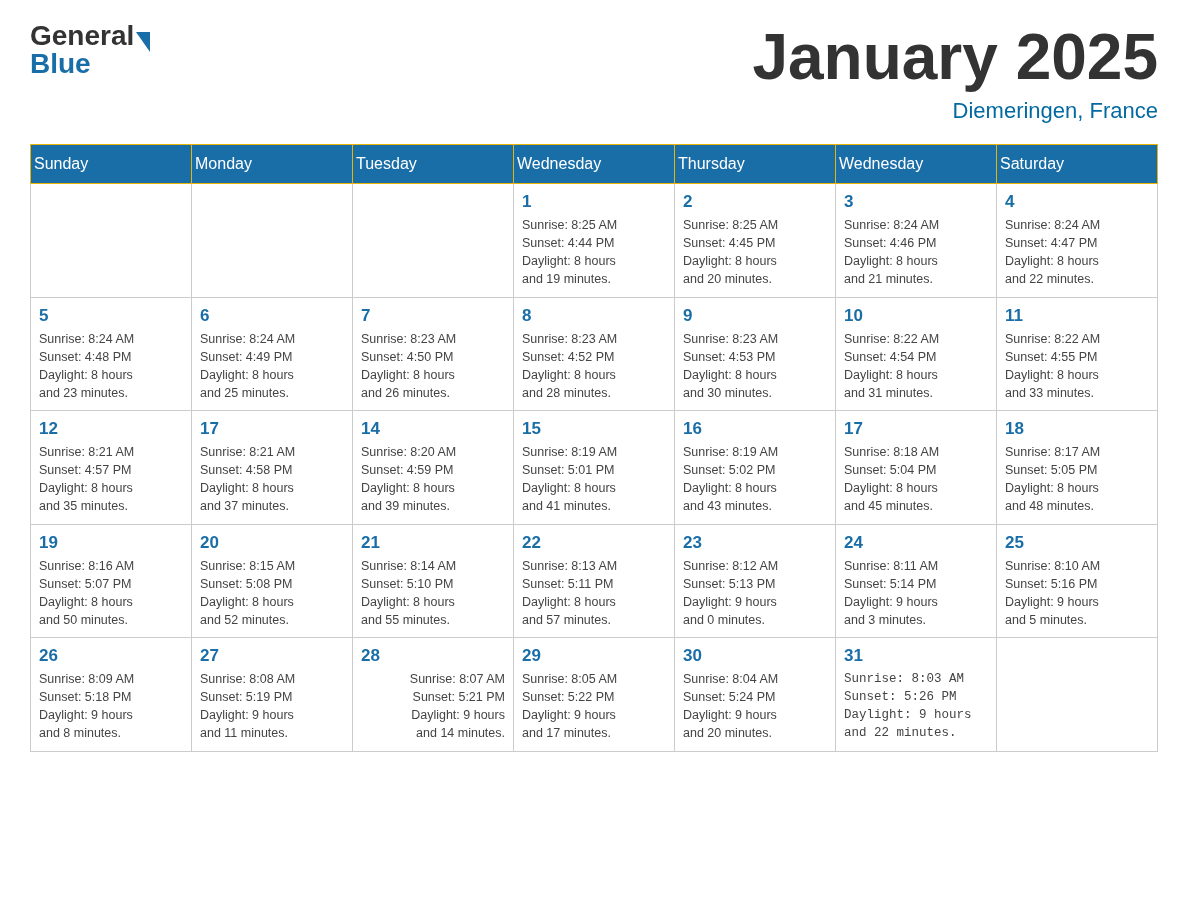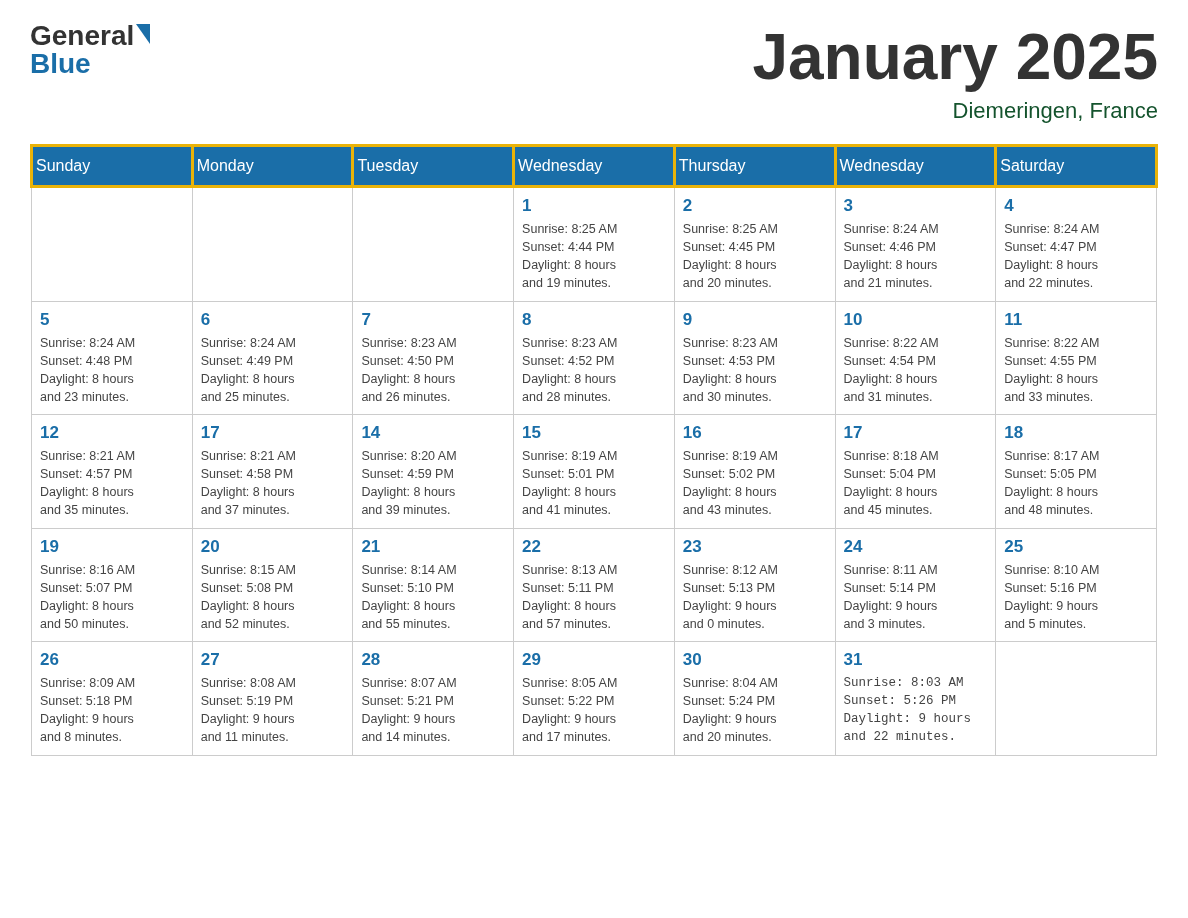--- a/index.html
+++ b/index.html
@@ -41,36 +41,36 @@
     .title-section {
       text-align: right;
     }
     .calendar-title {
       font-size: 64px;
       font-weight: bold;
       color: #333;
     }
     .calendar-subtitle {
       font-size: 22px;
-      color: #14532d;
+      color: #0369a1;
       margin-top: 4px;
     }
     .calendar {
       width: 100%;
       border-collapse: collapse;
       border: 1px solid #ccc;
     }
     .calendar th {
       background-color: #1a6ea8;
       color: #fff;
       padding: 10px 3px;
       font-size: 16px;
       font-weight: normal;
       text-align: left;
-      border: 3px solid #eab308;
+      border: 1px solid #eab308;
     }
     .calendar td {
       vertical-align: top;
       padding: 8px;
       border: 1px solid #ccc;
       width: calc(100% / 7);
       height: 110px;
       font-size: 13px;
       color: #444;
     }
@@ -88,21 +88,21 @@
     }
     .empty-cell {
       background: #fff;
     }
     .logo-wrapper {
       display: flex;
       flex-direction: column;
     }
     .logo-top {
       display: flex;
-      align-items: flex-start;
+      align-items: flex-end;
     }
   </style>
 </head>
 <body>
 
 <div class="header">
   <div class="logo-wrapper">
     <div class="logo-top">
       <span class="logo-text-general">General</span>
       <span class="logo-arrow"></span>
@@ -324,21 +324,21 @@
         </td>
         <td>
           <span class="day-number">27</span>
           <div class="day-info" style="white-space: pre-line;">Sunrise: 8:08 AM
 Sunset: 5:19 PM
 Daylight: 9 hours
 and 11 minutes.</div>
         </td>
         <td>
           <span class="day-number">28</span>
-          <div class="day-info" style="white-space: pre-line;">Sunrise: 8:07 AM
+          <div class="day-info" style="white-space: pre-line; text-align: right;">Sunrise: 8:07 AM
 Sunset: 5:21 PM
 Daylight: 9 hours
 and 14 minutes.</div>
         </td>
         <td>
           <span class="day-number">29</span>
           <div class="day-info" style="white-space: pre-line;">Sunrise: 8:05 AM
 Sunset: 5:22 PM
 Daylight: 9 hours
 and 17 minutes.</div>

